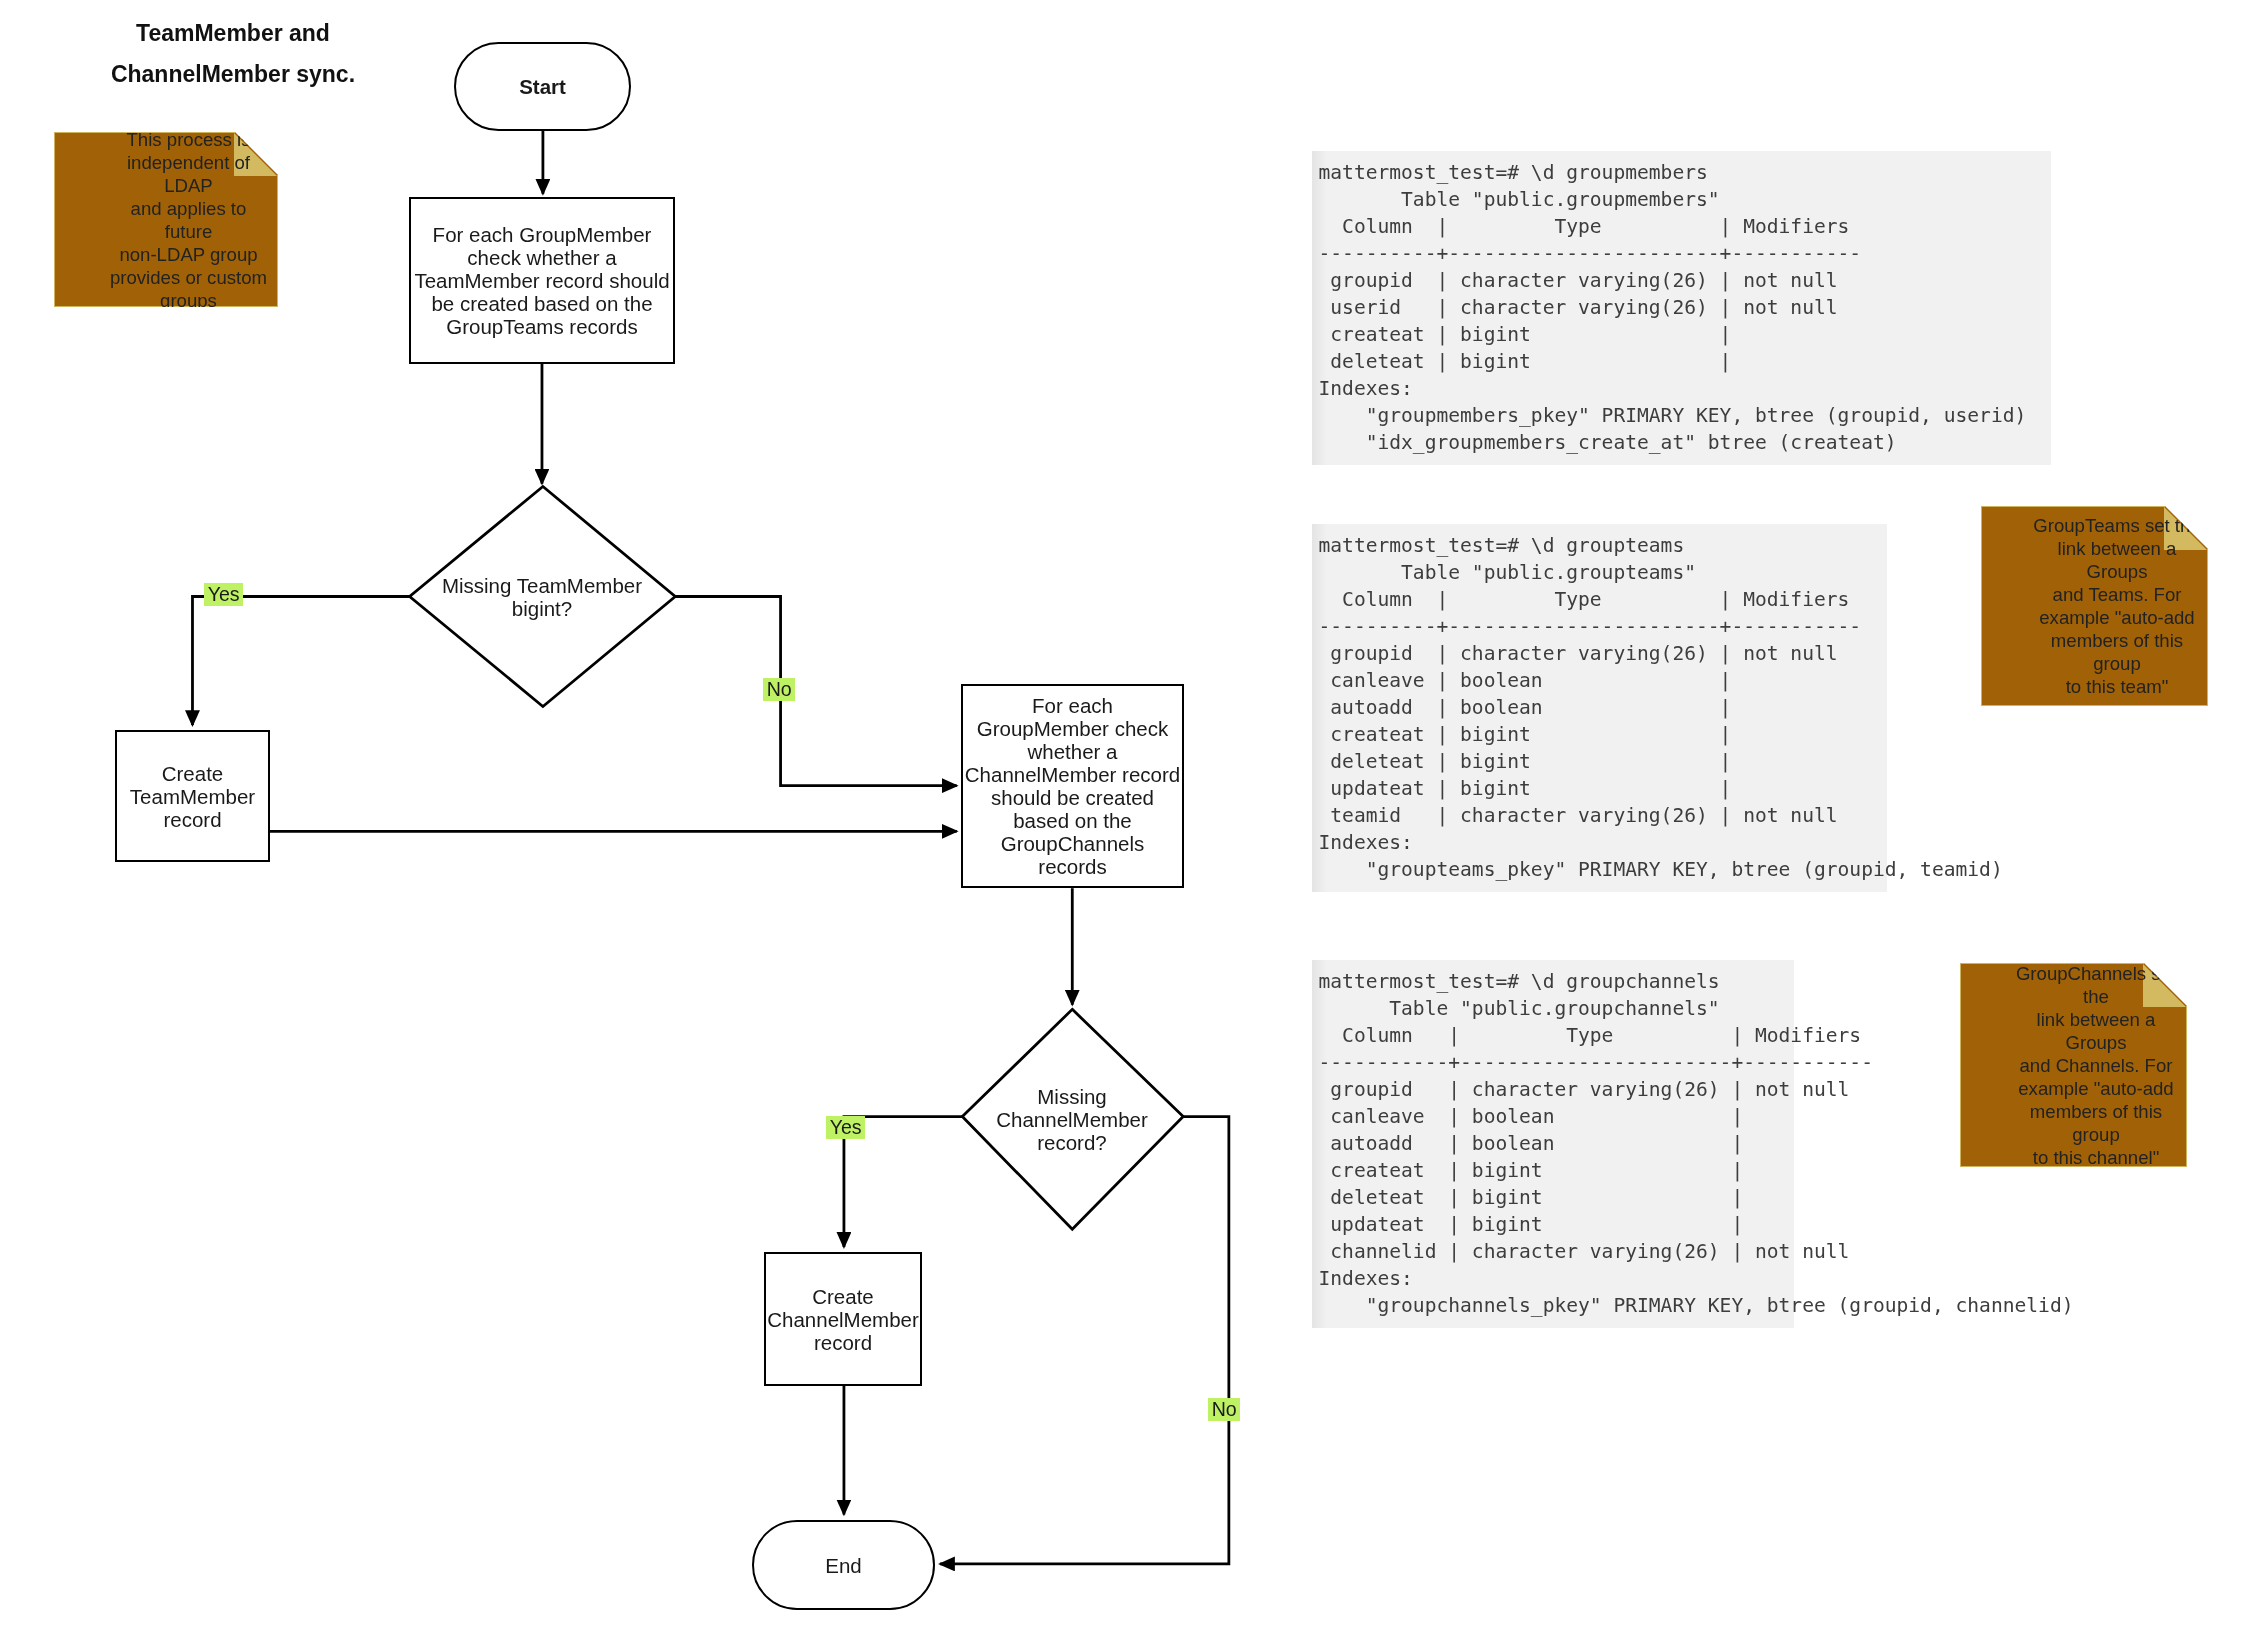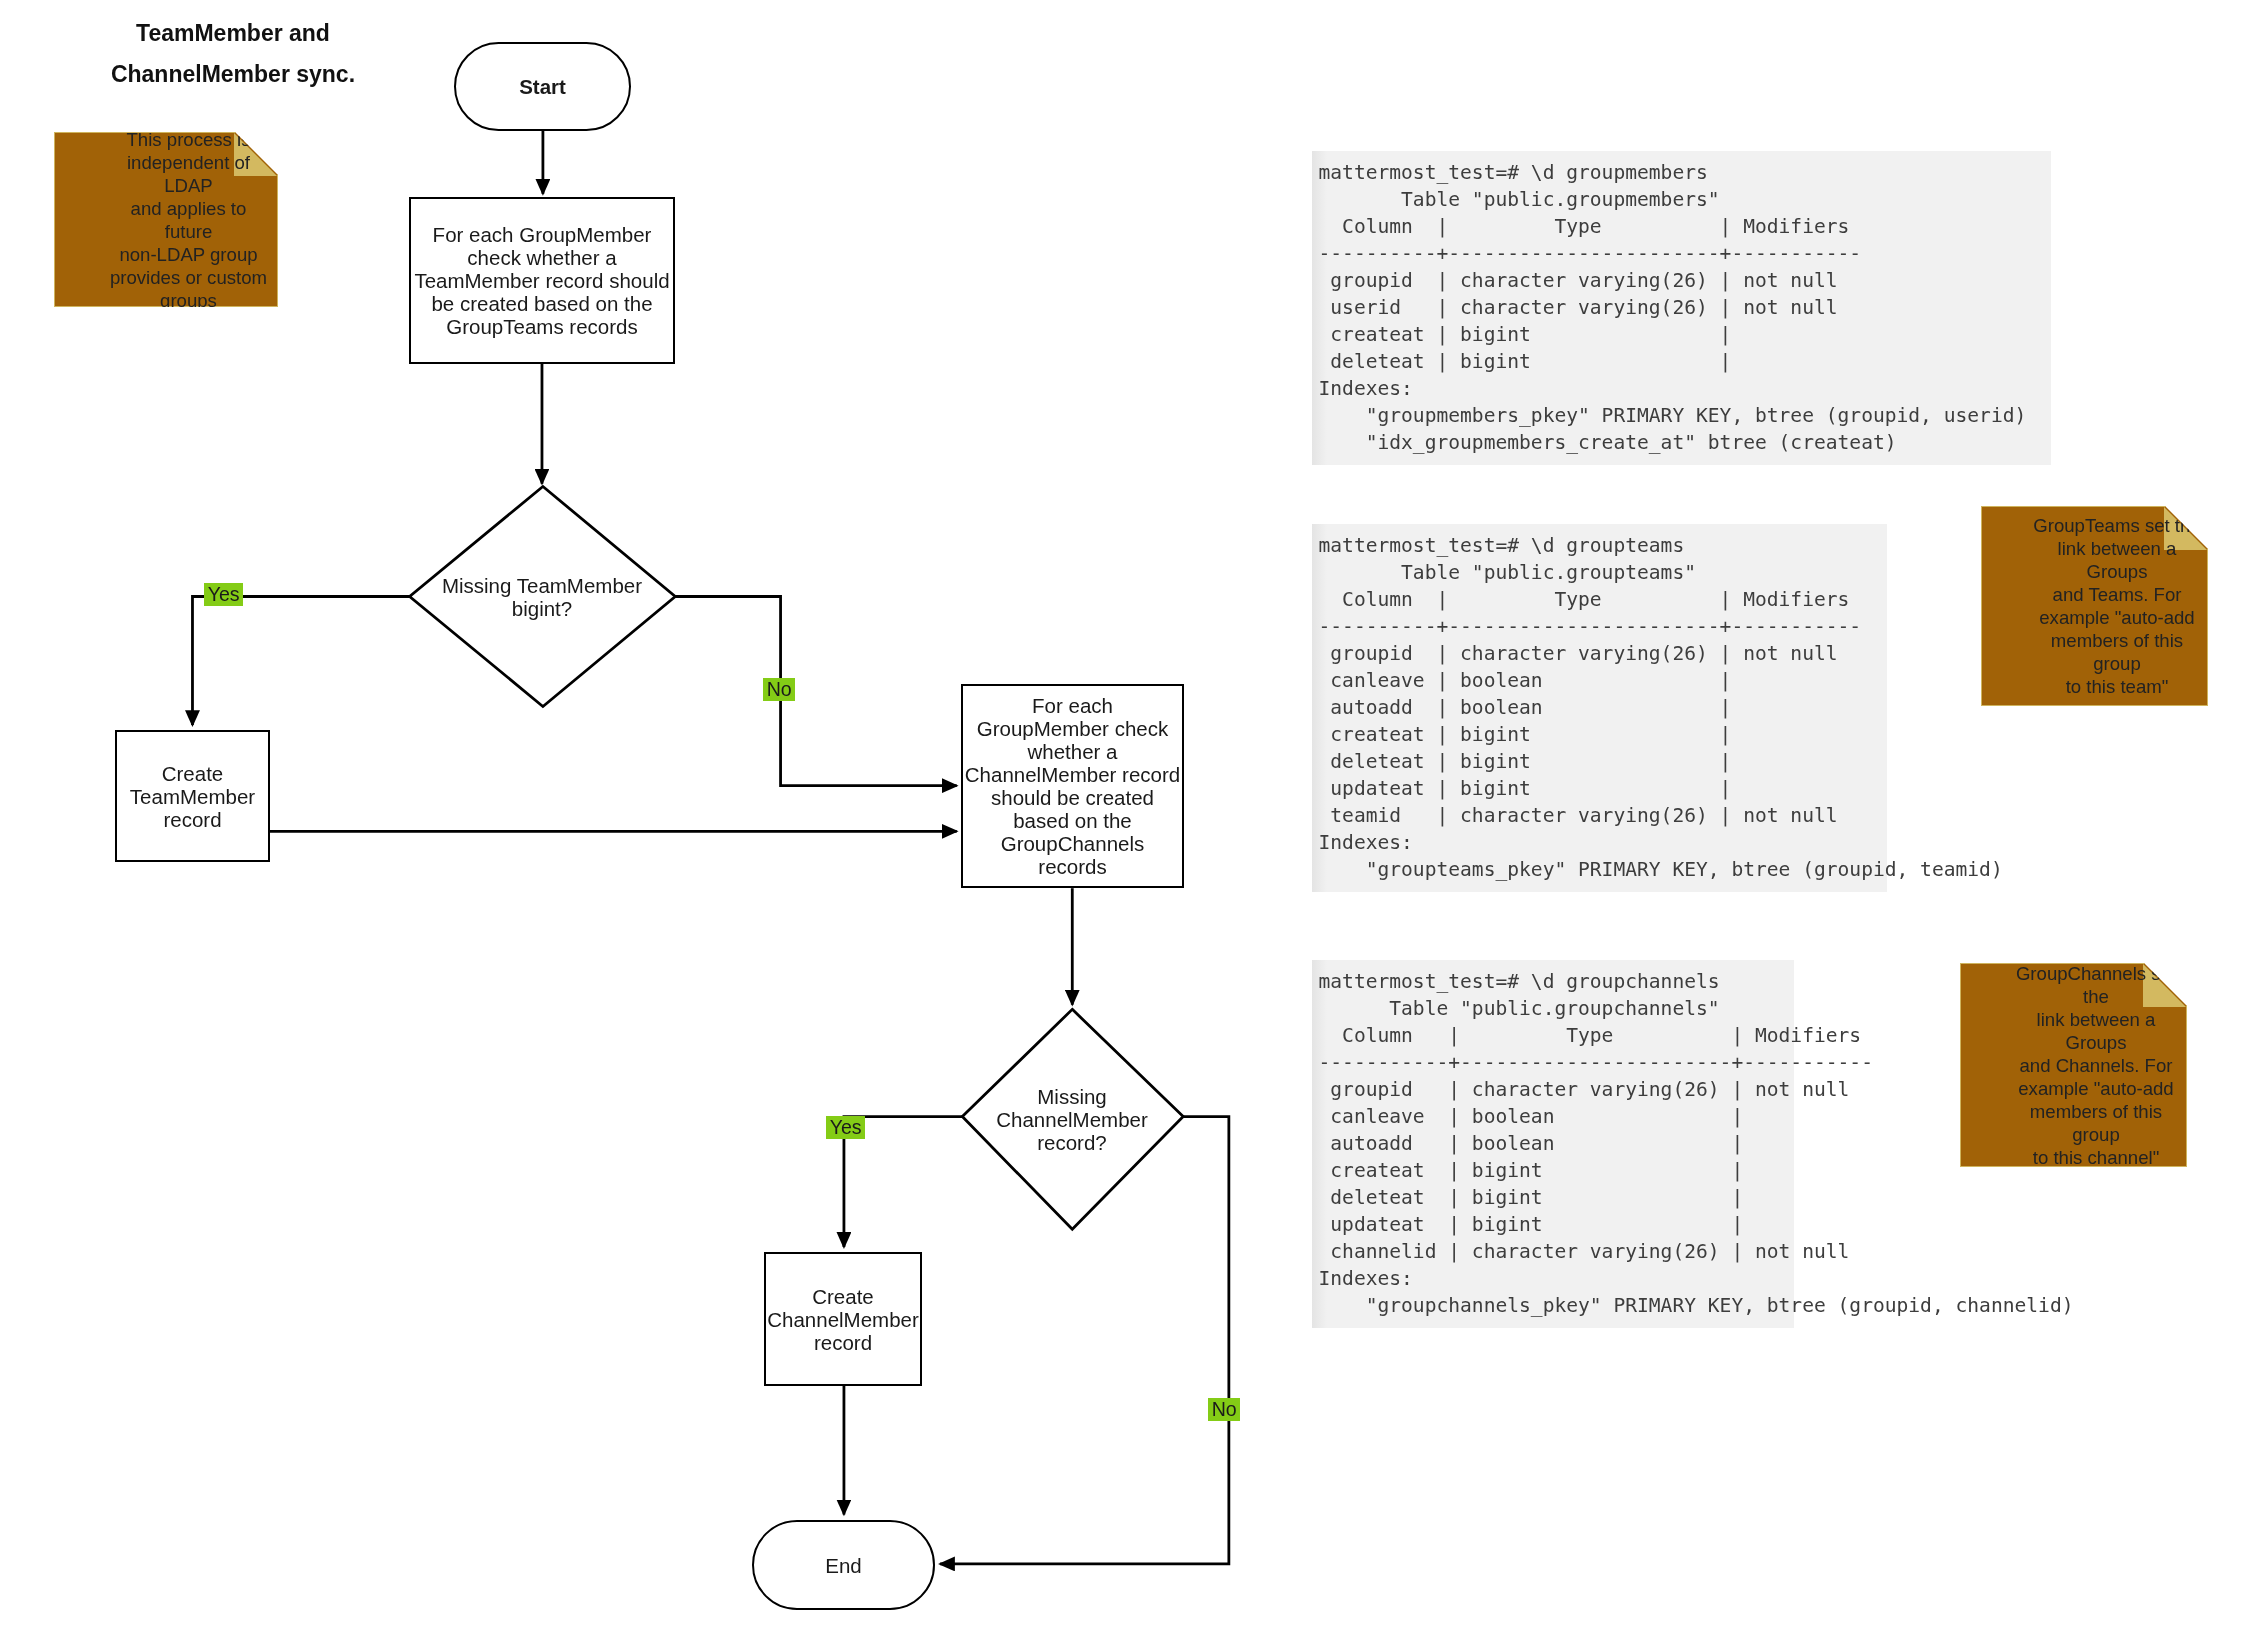--- a/index.html
+++ b/index.html
@@ -26,21 +26,21 @@
     display:flex; align-items:center; justify-content:center;
     text-align:center; font-size:20.5px; line-height:23px; white-space:pre-line;
   }
   .pill { border-radius:47px; }
   .dtext {
     position:absolute; display:flex; align-items:center; justify-content:center;
     text-align:center; font-size:20.5px; line-height:23px; white-space:pre-line;
   }
 
   .edge-label {
-    position:absolute; background:#84cc16; padding:0 3.7px;
+    position:absolute; background:#bef264; padding:0 3.7px;
     font-size:19.6px; line-height:23px;
   }
 
   .sticky {
     position:absolute; box-sizing:border-box;
     background:#a16207;
     border:1.9px solid #cfb45d;
     clip-path: polygon(0 0, calc(100% - 43px) 0, 100% 43px, 100% 100%, 0 100%);
     display:flex; align-items:center; justify-content:center;
     text-align:center; font-size:18.6px; line-height:23px; white-space:pre-line;

